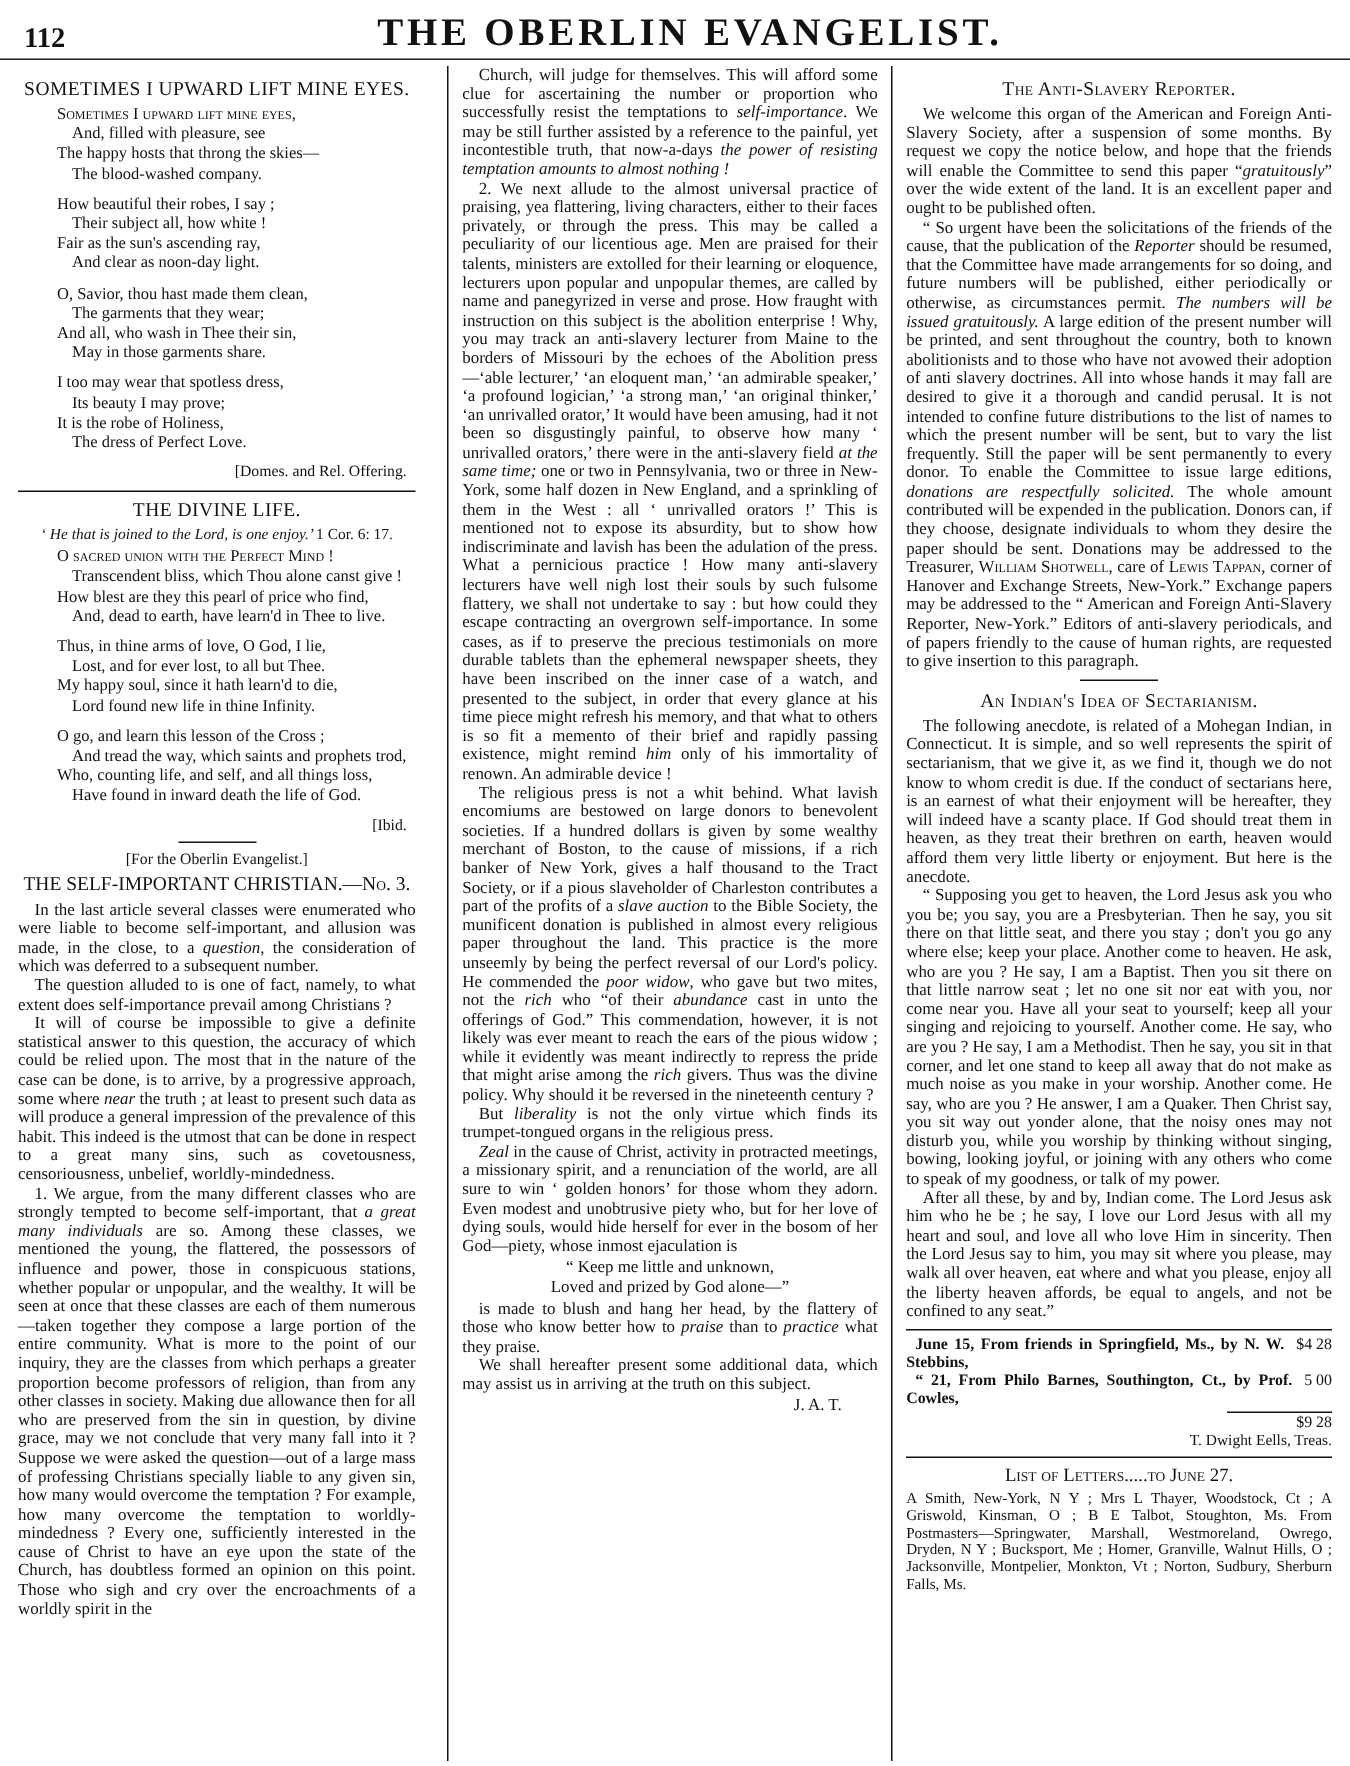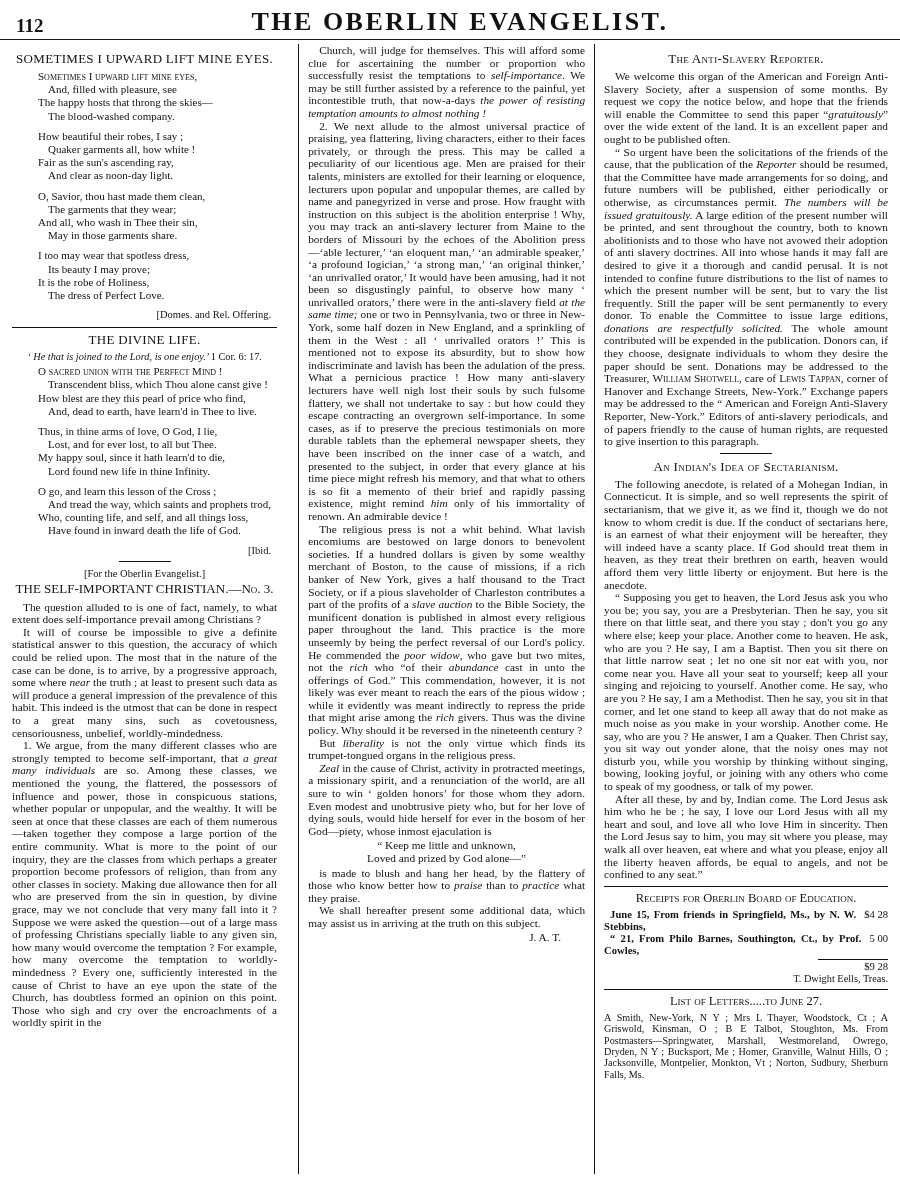--- a/index.html
+++ b/index.html
@@ -186,21 +186,21 @@
       <div class="hd">SOMETIMES I UPWARD LIFT MINE EYES.</div>
       <div class="poem" id="poem1">
           <div class="stanza">
             <span class="l i0"><span class="sc">Sometimes I upward lift mine eyes,</span></span>
             <span class="l i1">And, filled with pleasure, see</span>
             <span class="l i0">The happy hosts that throng the skies—</span>
             <span class="l i1">The blood-washed company.</span>
           </div>
           <div class="stanza">
             <span class="l i0">How beautiful their robes, I say ;</span>
-            <span class="l i1">Quaker garments all, how white !</span>
+            <span class="l i1">Their subject all, how white !</span>
             <span class="l i0">Fair as the sun's ascending ray,</span>
             <span class="l i1">And clear as noon-day light.</span>
           </div>
           <div class="stanza">
             <span class="l i0">O, Savior, thou hast made them clean,</span>
             <span class="l i1">The garments that they wear;</span>
             <span class="l i0">And all, who wash in Thee their sin,</span>
             <span class="l i1">May in those garments share.</span>
           </div>
           <div class="stanza">
@@ -236,20 +236,21 @@
             <span class="l i0">Who, counting life, and self, and all things loss,</span>
             <span class="l i1">Have found in inward death the life of God.</span>
           </div>
         </div>
       <div class="attrib">[Ibid.</div>
 
       <div class="shortrule"></div>
       <div class="byline">[For the Oberlin Evangelist.]</div>
       <div class="artnum">THE SELF-IMPORTANT CHRISTIAN.—No. 3.</div>
       <div id="c1body">
+          <p>In the last article several classes were enumerated who were liable to become self-important, and allusion was made, in the close, to a <i>question</i>, the consideration of which was deferred to a subsequent number.</p>
           <p>The question alluded to is one of fact, namely, to what extent does self-importance prevail among Christians ?</p>
           <p>It will of course be impossible to give a definite statistical answer to this question, the accuracy of which could be relied upon. The most that in the nature of the case can be done, is to arrive, by a progressive approach, some where <i>near</i> the truth ; at least to present such data as will produce a general impression of the prevalence of this habit. This indeed is the utmost that can be done in respect to a great many sins, such as covetousness, censoriousness, unbelief, worldly-mindedness.</p>
           <p>1. We argue, from the many different classes who are strongly tempted to become self-important, that <i>a great many individuals</i> are so. Among these classes, we mentioned the young, the flattered, the possessors of influence and power, those in conspicuous stations, whether popular or unpopular, and the wealthy. It will be seen at once that these classes are each of them numerous—taken together they compose a large portion of the entire community. What is more to the point of our inquiry, they are the classes from which perhaps a greater proportion become professors of religion, than from any other classes in society. Making due allowance then for all who are preserved from the sin in question, by divine grace, may we not conclude that very many fall into it ? Suppose we were asked the question—out of a large mass of professing Christians specially liable to any given sin, how many would overcome the temptation ? For example, how many overcome the temptation to worldly-mindedness ? Every one, sufficiently interested in the cause of Christ to have an eye upon the state of the Church, has doubtless formed an opinion on this point. Those who sigh and cry over the encroachments of a worldly spirit in the</p>
         </div>
     </div>
 
     <div class="col col2">
       <div id="c2body1">
           <p>Church, will judge for themselves. This will afford some clue for ascertaining the number or proportion who successfully resist the temptations to <i>self-importance</i>. We may be still further assisted by a reference to the painful, yet incontestible truth, that now-a-days <i>the power of resisting temptation amounts to almost nothing !</i></p>
           <p>2. We next allude to the almost universal practice of praising, yea flattering, living characters, either to their faces privately, or through the press. This may be called a peculiarity of our licentious age. Men are praised for their talents, ministers are extolled for their learning or eloquence, lecturers upon popular and unpopular themes, are called by name and panegyrized in verse and prose. How fraught with instruction on this subject is the abolition enterprise ! Why, you may track an anti-slavery lecturer from Maine to the borders of Missouri by the echoes of the Abolition press—‘able lecturer,’ ‘an eloquent man,’ ‘an admirable speaker,’ ‘a profound logician,’ ‘a strong man,’ ‘an original thinker,’ ‘an unrivalled orator,’ It would have been amusing, had it not been so disgustingly painful, to observe how many ‘ unrivalled orators,’ there were in the anti-slavery field <i>at the same time;</i> one or two in Pennsylvania, two or three in New-York, some half dozen in New England, and a sprinkling of them in the West : all ‘ unrivalled orators !’ This is mentioned not to expose its absurdity, but to show how indiscriminate and lavish has been the adulation of the press. What a pernicious practice ! How many anti-slavery lecturers have well nigh lost their souls by such fulsome flattery, we shall not undertake to say : but how could they escape contracting an overgrown self-importance. In some cases, as if to preserve the precious testimonials on more durable tablets than the ephemeral newspaper sheets, they have been inscribed on the inner case of a watch, and presented to the subject, in order that every glance at his time piece might refresh his memory, and that what to others is so fit a memento of their brief and rapidly passing existence, might remind <i>him</i> only of his immortality of renown. An admirable device !</p>
@@ -277,21 +278,20 @@
 
       <div class="shortrule"></div>
       <div class="hd" style="margin-top:0;">An Indian's Idea of Sectarianism.</div>
       <div class="anecdote" id="c3s2">
           <p>The following anecdote, is related of a Mohegan Indian, in Connecticut. It is simple, and so well represents the spirit of sectarianism, that we give it, as we find it, though we do not know to whom credit is due. If the conduct of sectarians here, is an earnest of what their enjoyment will be hereafter, they will indeed have a scanty place. If God should treat them in heaven, as they treat their brethren on earth, heaven would afford them very little liberty or enjoyment. But here is the anecdote.</p>
           <p>“ Supposing you get to heaven, the Lord Jesus ask you who you be; you say, you are a Presbyterian. Then he say, you sit there on that little seat, and there you stay ; don't you go any where else; keep your place. Another come to heaven. He ask, who are you ? He say, I am a Baptist. Then you sit there on that little narrow seat ; let no one sit nor eat with you, nor come near you. Have all your seat to yourself; keep all your singing and rejoicing to yourself. Another come. He say, who are you ? He say, I am a Methodist. Then he say, you sit in that corner, and let one stand to keep all away that do not make as much noise as you make in your worship. Another come. He say, who are you ? He answer, I am a Quaker. Then Christ say, you sit way out yonder alone, that the noisy ones may not disturb you, while you worship by thinking without singing, bowing, looking joyful, or joining with any others who come to speak of my goodness, or talk of my power.</p>
           <p>After all these, by and by, Indian come. The Lord Jesus ask him who he be ; he say, I love our Lord Jesus with all my heart and soul, and love all who love Him in sincerity. Then the Lord Jesus say to him, you may sit where you please, may walk all over heaven, eat where and what you please, enjoy all the liberty heaven affords, be equal to angels, and not be confined to any seat.”</p>
         </div>
 
       <div class="rule"></div>
-      <div class="hd-box">Receipts for Oberlin Board of Education.</div>
       <div class="rcpt" id="c3rcpt">
           <div class="rcpt-line">
             <div class="txt">June 15, From friends in Springfield, Ms., by N. W. Stebbins,</div>
             <div class="amt">$4 28</div>
           </div>
           <div class="rcpt-line">
             <div class="txt">“    21, From Philo Barnes, Southington, Ct., by Prof. Cowles,</div>
             <div class="amt">5 00</div>
           </div>
         </div>

